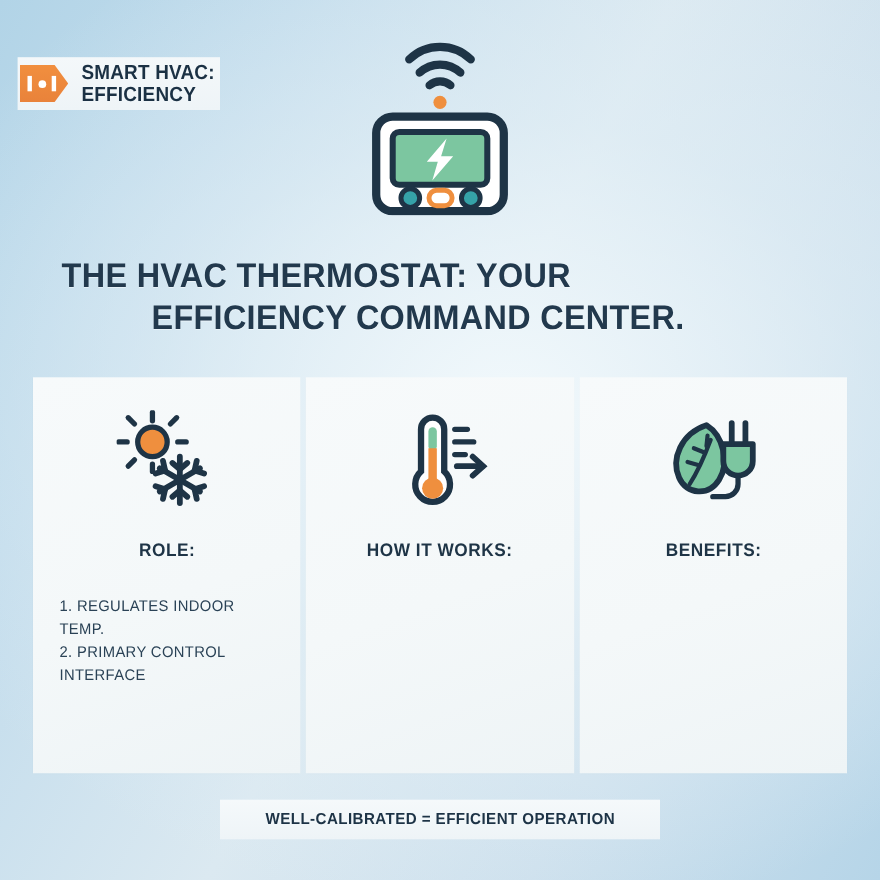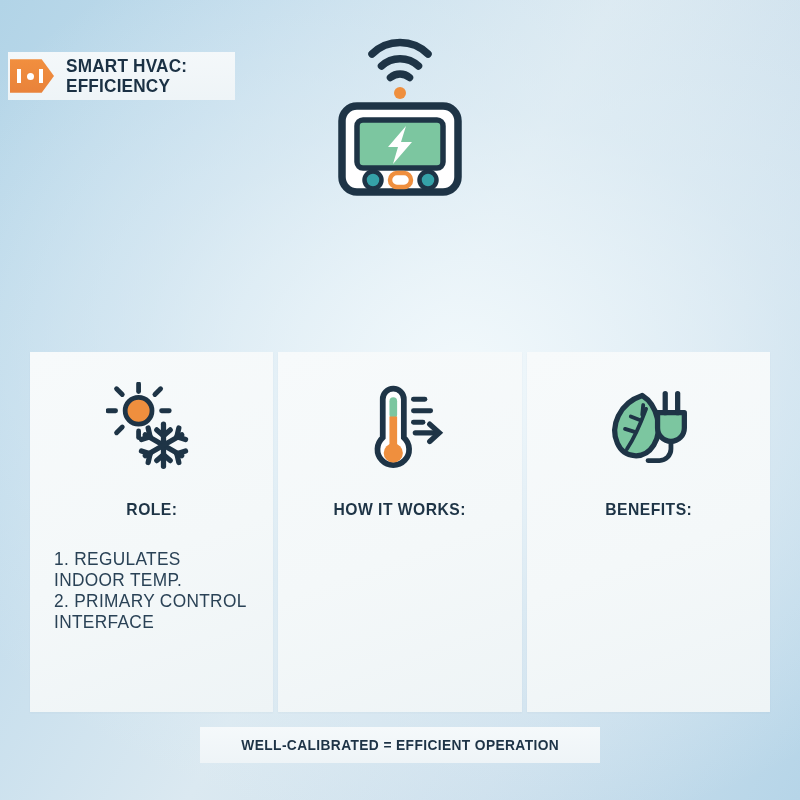--- a/index.html
+++ b/index.html
@@ -14,22 +14,22 @@
     position:absolute; inset:0;
     width:800px; height:800px;
     background:
       radial-gradient(ellipse 780px 620px at 58% 46%, rgba(242,249,252,0.95) 0%, rgba(226,239,246,0.55) 42%, rgba(200,224,238,0.0) 76%),
       linear-gradient(118deg, #b2d4e7 0%, #c2dcec 22%, #dbe9f1 50%, #cde0ed 74%, #b6d5e8 100%);
     overflow:hidden;
   }
 
   
   #header-badge {
-    position:absolute; left:8px; top:52px;
-    width:227px; height:48px;
+    position:absolute; left:16px; top:52px;
+    width:184px; height:48px;
     background:linear-gradient(180deg,#f4f8fa 0%, #eef4f7 100%);
     display:flex; align-items:center;
   }
   #badge-mark {
     width:44px; height:40px; flex:none;
     margin-left:2px;
     position:relative;
   }
   #badge-mark .pent {
     position:absolute; inset:0;
@@ -72,21 +72,21 @@
     font-size:31px;
     line-height:38px;
     letter-spacing:0.3px;
     text-shadow:0 1px 0 rgba(255,255,255,0.45);
   }
   #headline .l1 { display:block; text-align:left; transform:scaleX(0.95); transform-origin:left center; }
   #headline .l2 { display:block; text-align:left; padding-left:86px; transform:scaleX(0.95); transform-origin:left center; }
 
   
   #cards {
-    position:absolute; left:30px; top:352px;
+    position:absolute; left:30px; top:343px;
     width:740px; height:360px;
     display:flex;
     gap:5px;
   }
   .card {
     flex:1 1 0;
     background:linear-gradient(160deg,#f7fafb 0%, #f4f8f9 55%, #eef4f6 100%);
     padding:28px 18px 0 18px;
     display:flex; flex-direction:column; align-items:center;
     box-shadow:0 1px 2px rgba(40,70,95,0.04);
@@ -99,21 +99,21 @@
     font-size:16.5px;
     letter-spacing:0.5px;
     text-align:center;
     transform:scaleX(0.95);
   }
   .card-list {
     margin-top:30px;
     width:100%;
     padding-left:6px;
     color:#2a4256;
-    font-size:18px;
+    font-size:14px;
     line-height:21px;
     letter-spacing:0.35px;
     text-align:left;
   }
   .card-list .item { display:block; transform:scaleX(0.96); transform-origin:left center; }
   .card-list .item .sub { display:block; padding-left:13px; }
 
   
   #footer-banner {
     position:absolute; left:200px; top:727px;
@@ -161,20 +161,24 @@
       <circle cx="80" cy="65" r="6" fill="#ef8f3e"></circle>
       <rect x="22" y="78" width="116" height="86" rx="15" ry="15" fill="#ffffff" stroke="#1e3446" stroke-width="7.5"></rect>
       <rect x="37" y="92" width="86" height="48" rx="6" ry="6" fill="#7cc6a0" stroke="#1e3446" stroke-width="5.5"></rect>
       <path d="M86 98 L68 119 L78 119 L73 136 L92 114 L81 114 Z" fill="#ffffff"></path>
       <circle cx="53" cy="152" r="8.5" fill="#35a2a8" stroke="#1e3446" stroke-width="4.5"></circle>
       <rect x="70" y="145" width="21" height="14" rx="7" ry="7" fill="#ffffff" stroke="#ef8f3e" stroke-width="4.5"></rect>
       <circle cx="108" cy="152" r="8.5" fill="#35a2a8" stroke="#1e3446" stroke-width="4.5"></circle>
     </svg>
   </div>
 
+  <h1 id="headline">
+    <span class="l1">THE HVAC THERMOSTAT: YOUR</span>
+    <span class="l2">EFFICIENCY COMMAND CENTER.</span>
+  </h1>
 
   <div id="cards">
 
     <div class="card">
       <div class="card-icon">
         <svg viewBox="0 0 96 96" width="92" height="92" aria-hidden="true">
           <g stroke="#1e3446" stroke-width="5" stroke-linecap="round">
             <line x1="34" y1="10" x2="34" y2="2"></line>
             <line x1="34" y1="58" x2="34" y2="51"></line>
             <line x1="10" y1="30" x2="2" y2="30"></line>

